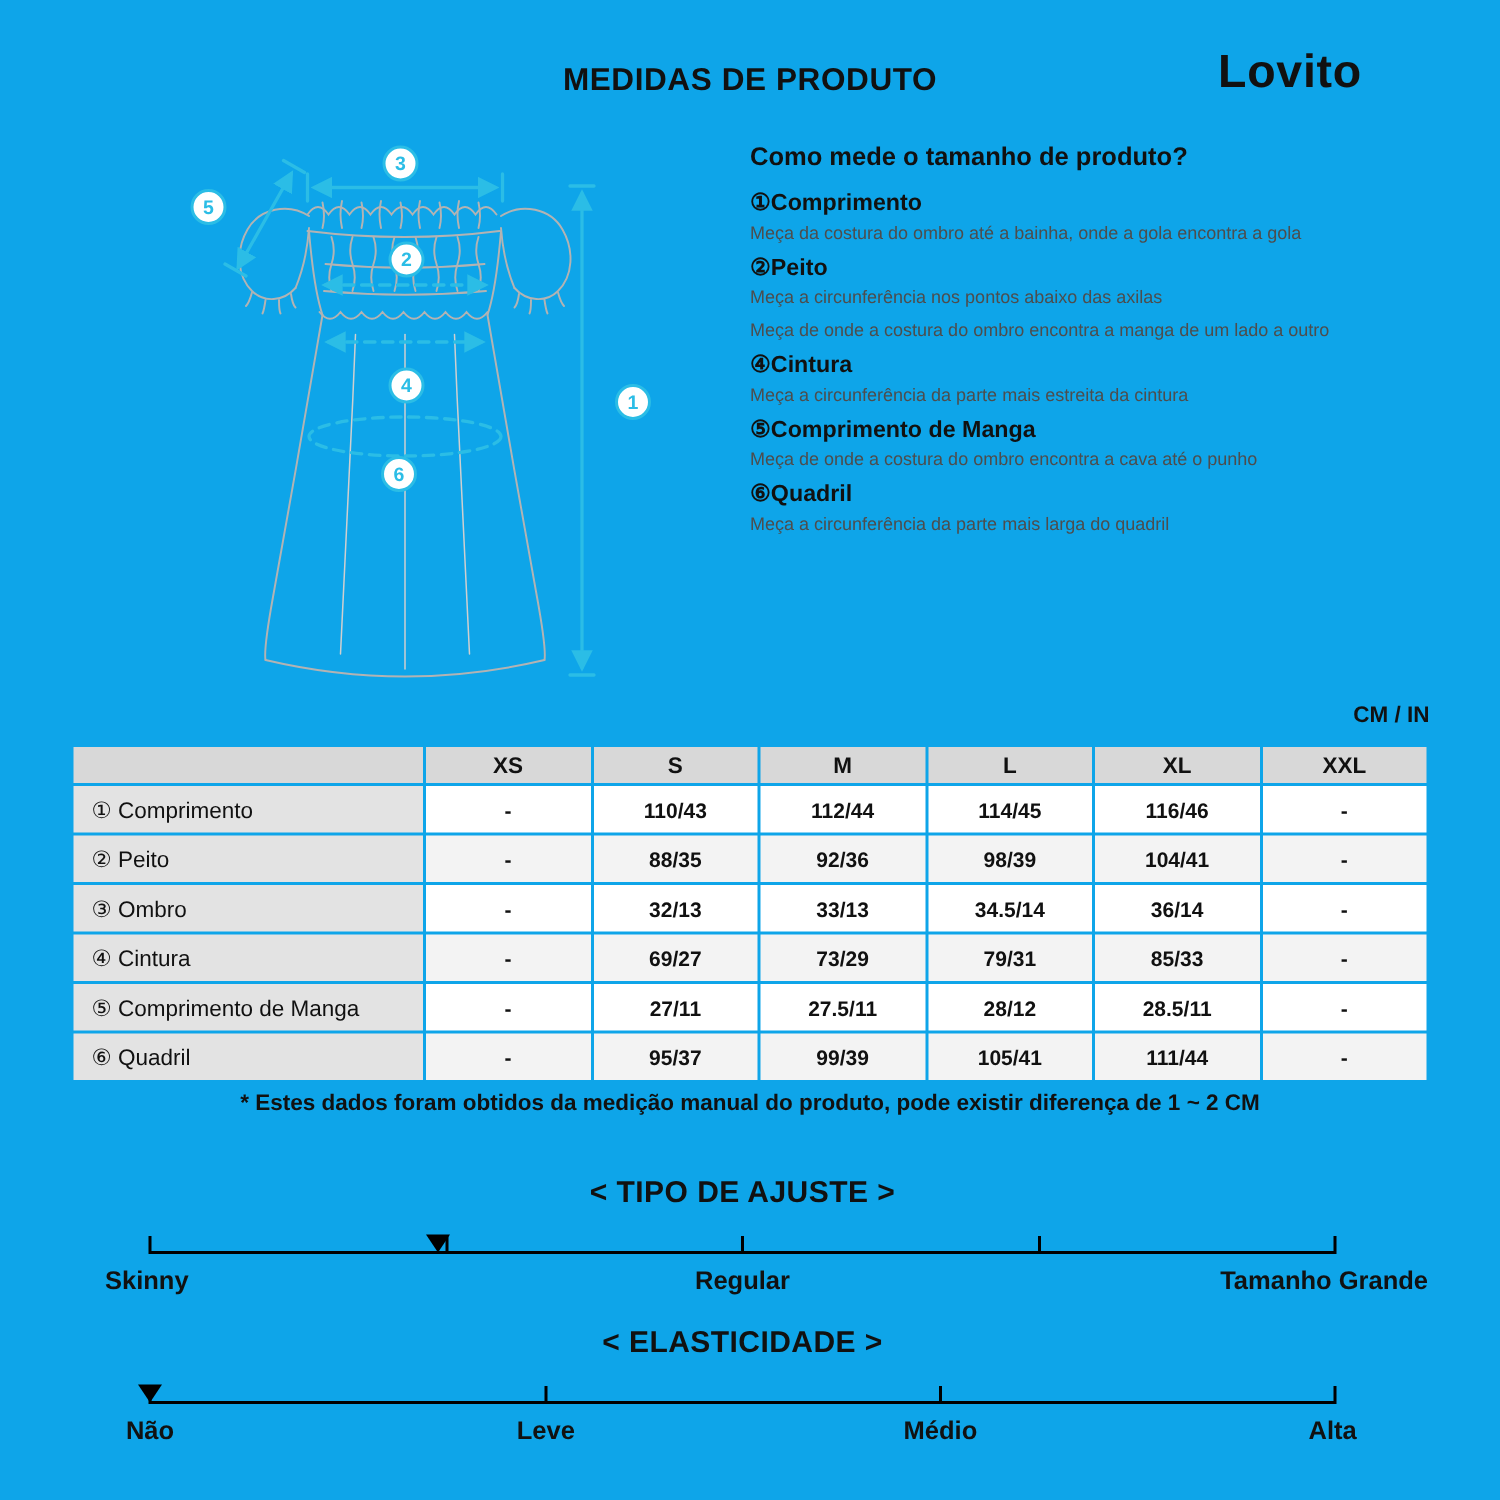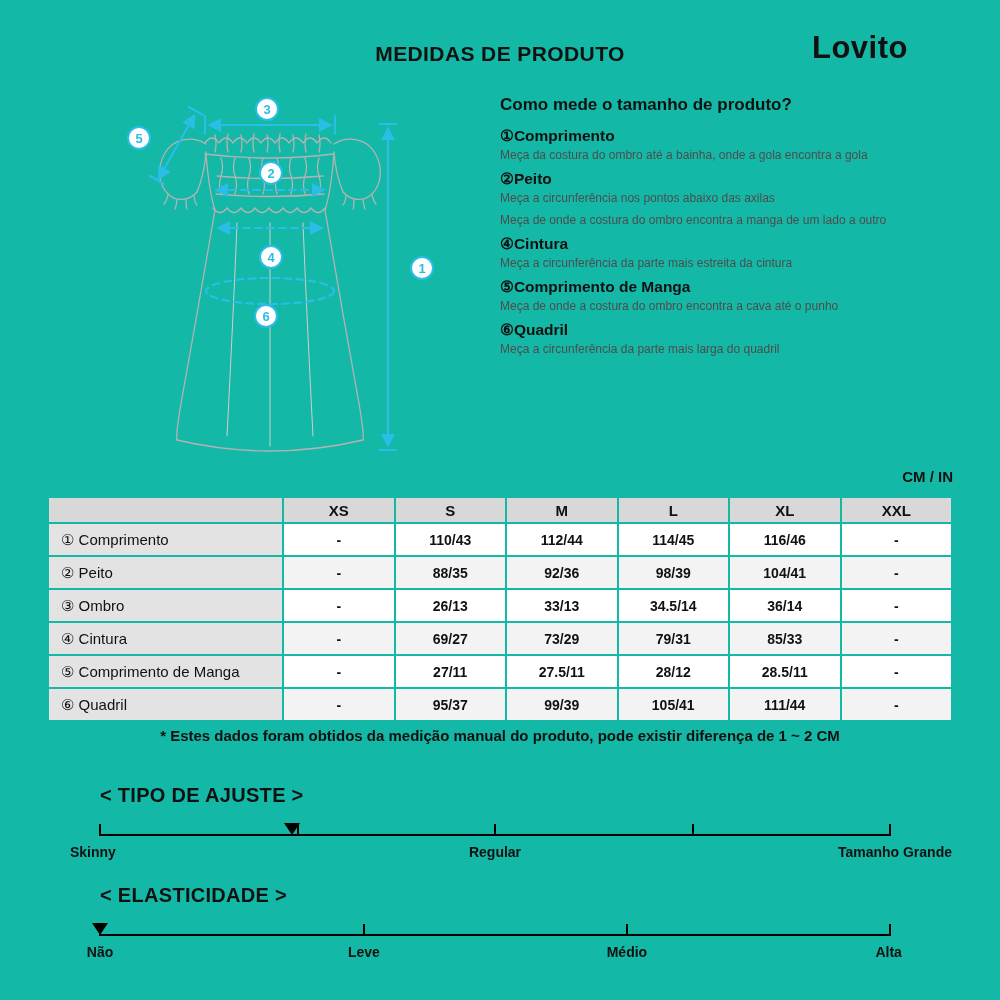--- a/index.html
+++ b/index.html
@@ -1,16 +1,16 @@
 <!DOCTYPE html>
 <html><head>
 <meta charset="utf-8">
 <style>
   html,body{margin:0;padding:0;background:#fff;}
-  .page{position:relative;width:1000px;height:1000px;background:#14b8a6;overflow:hidden;
+  .page{position:relative;width:1000px;height:1000px;background:#0ea5e9;overflow:hidden;
         font-family:"Liberation Sans",sans-serif;color:#111;}
   .main-title{position:absolute;top:42px;left:0;width:100%;text-align:center;
               font-size:21px;font-weight:800;letter-spacing:.4px;}
   .brand{position:absolute;top:30px;right:92px;font-size:31px;font-weight:800;letter-spacing:.5px;}
 
   
   .diagram{position:absolute;left:55px;top:88px;width:420px;height:380px;}
 
   
   .guide{position:absolute;left:500px;top:95px;width:458px;}
@@ -31,26 +31,26 @@
   .size-table td.val{font-size:14px;font-weight:700;text-align:center;background:#fff;height:27px;}
   .size-table tr.alt td.val{background:#f3f3f3;}
 
   .footnote{position:absolute;top:727px;left:0;width:100%;text-align:center;
             font-size:15px;font-weight:700;}
 
   
   .scale{position:absolute;left:100px;width:790px;}
   .scale.fit{top:784px;}
   .scale.elastic{top:884px;}
-  .scale-title{font-size:20px;font-weight:800;letter-spacing:.3px;}
+  .scale-title{text-align:center;font-size:20px;font-weight:800;letter-spacing:.3px;}
   .scale-track{position:relative;margin-top:27px;height:2px;background:#000;}
   .tick{position:absolute;top:-10px;width:2px;height:12px;background:#000;transform:translateX(-1px);}
   .scale-marker{position:absolute;top:-11px;width:0;height:0;border-left:8px solid transparent;
                 border-right:8px solid transparent;border-top:12px solid #000;transform:translateX(-8px);}
-  .scale-labels{position:relative;margin-top:8px;height:20px;font-size:14px;font-weight:700;}
+  .scale-labels{position:relative;margin-top:8px;height:20px;font-size:17px;font-weight:700;}
   .scale-labels span{position:absolute;white-space:nowrap;}
   .fit-l0{left:-30px;}
   .fit-l1{left:50%;transform:translateX(-50%);}
   .fit-l2{right:-62px;}
   .el-l0{left:0;transform:translateX(-50%);}
   .el-l1{left:33.4%;transform:translateX(-50%);}
   .el-l2{left:66.7%;transform:translateX(-50%);}
   .el-l3{left:100%;transform:translateX(-55%);}
 </style>
 </head>
@@ -214,21 +214,21 @@
         <td class="val">-</td>
         <td class="val">88/35</td>
         <td class="val">92/36</td>
         <td class="val">98/39</td>
         <td class="val">104/41</td>
         <td class="val">-</td>
       </tr>
       <tr>
         <td class="row-label">③ Ombro</td>
         <td class="val">-</td>
-        <td class="val">26/13</td>
+        <td class="val">32/13</td>
         <td class="val">33/13</td>
         <td class="val">34.5/14</td>
         <td class="val">36/14</td>
         <td class="val">-</td>
       </tr>
       <tr class="alt">
         <td class="row-label">④ Cintura</td>
         <td class="val">-</td>
         <td class="val">69/27</td>
         <td class="val">73/29</td>

